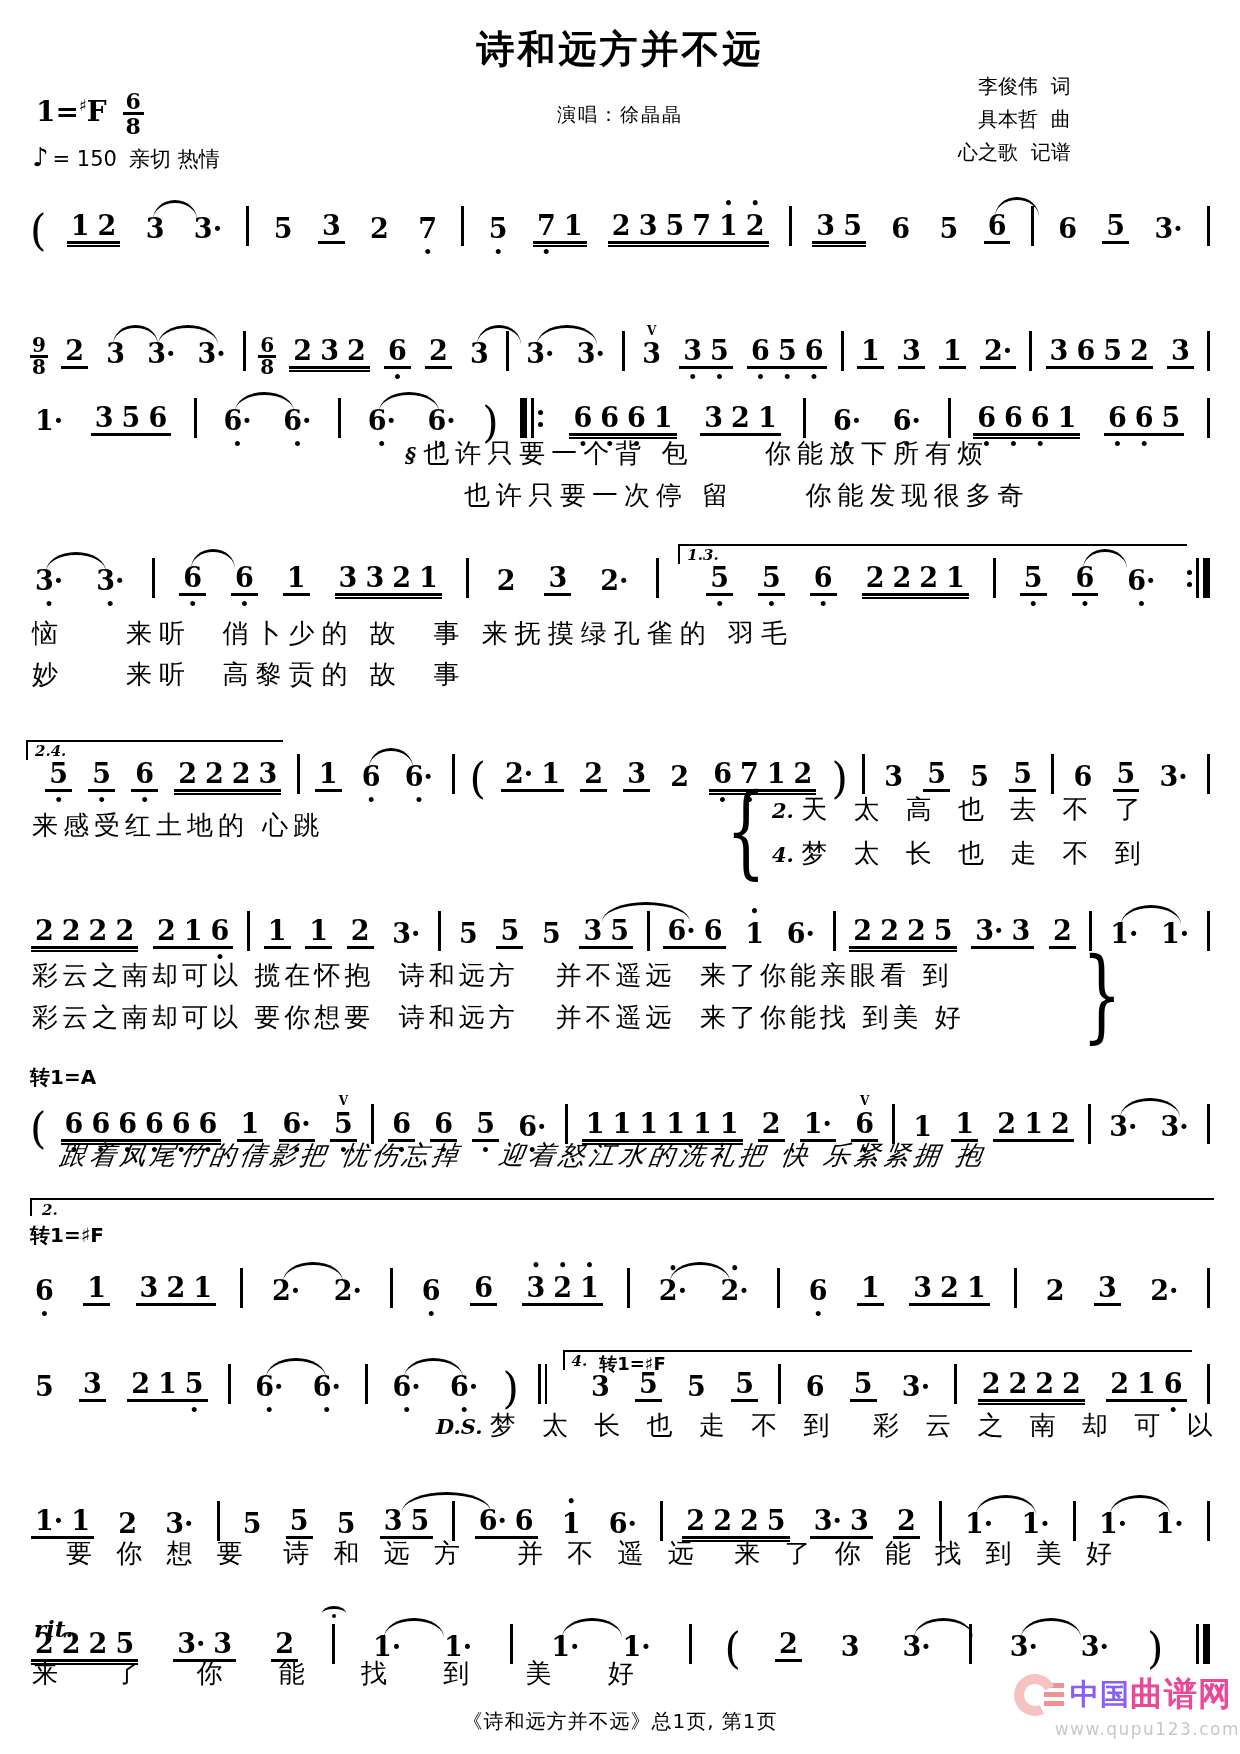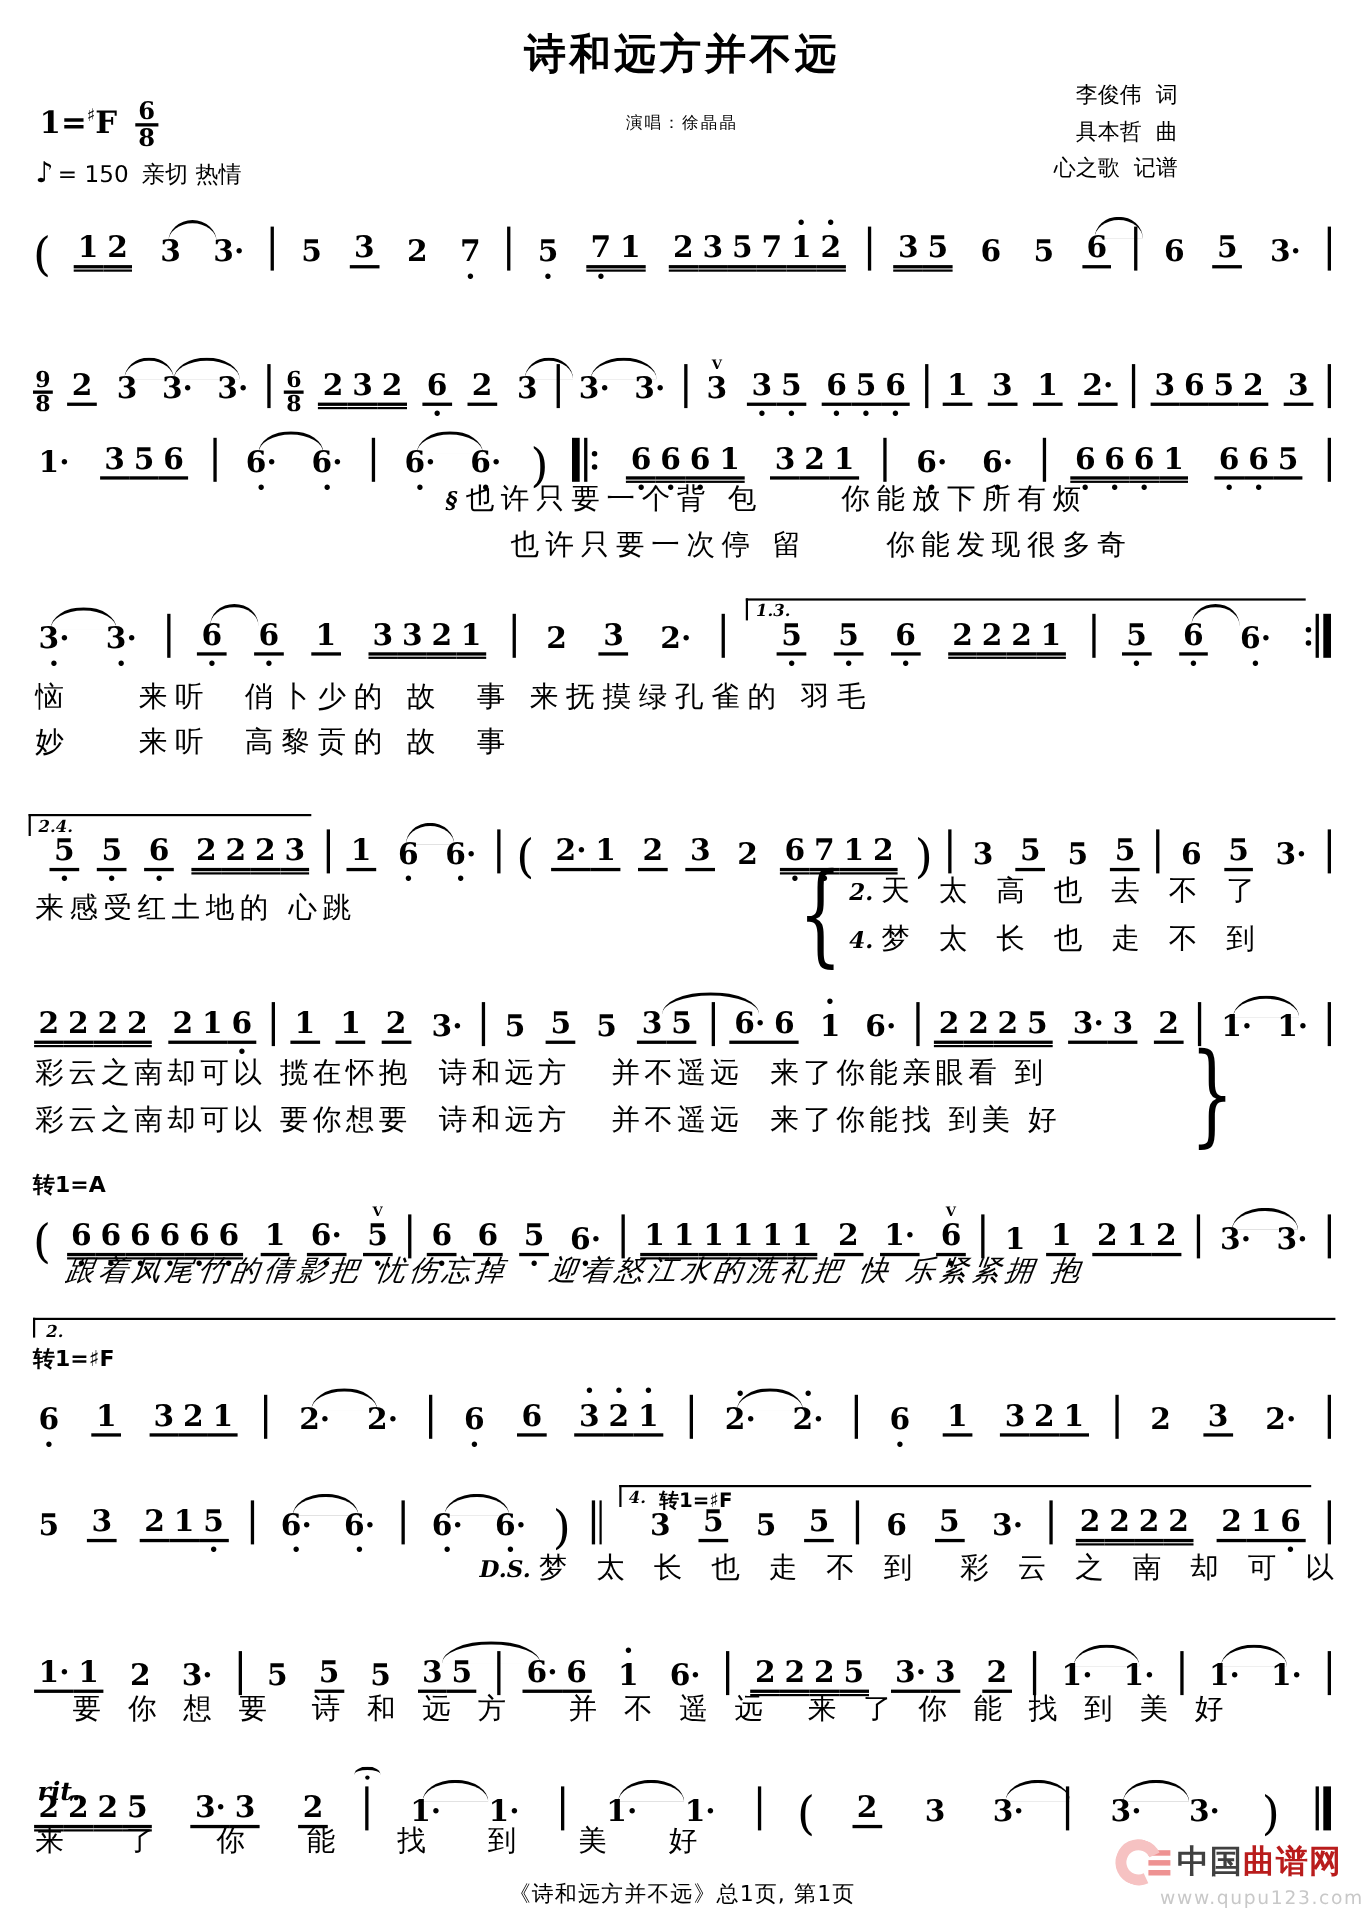--- a/index.html
+++ b/index.html
@@ -1,20 +1,20 @@
 <!DOCTYPE html>
 <html><head>
 <meta charset="utf-8">
 <style>
   html,body{margin:0;padding:0;background:#fff;}
   body{width:1240px;height:1754px;position:relative;overflow:hidden;
        font-family:"DejaVu Sans",sans-serif;color:#000;}
   .abs{position:absolute;}
   .title{top:24px;left:0;width:100%;text-align:center;font-size:38px;font-weight:700;letter-spacing:3px;}
-  .performer{top:102px;left:0;width:100%;text-align:center;font-size:15px;letter-spacing:2px;}
+  .performer{top:102px;left:0;width:100%;text-align:center;font-size:19px;letter-spacing:2px;}
   .credits{top:70px;left:958px;font-size:20px;line-height:33px;white-space:pre;text-align:right;}
   .keysig{top:90px;left:36px;font-family:"DejaVu Serif",serif;font-weight:700;font-size:28px;}
   .keysig sup{font-size:16px;vertical-align:super;}
   .frac{display:inline-flex;flex-direction:column;align-items:center;margin-left:16px;vertical-align:middle;
         font-size:22px;line-height:22px;}
   .frac .ftop{border-bottom:3px solid #000;padding:0 3px;}
   .tempo{top:142px;left:32px;font-size:21px;}
   .tnote{font-size:26px;margin-right:4px;}
   .expr{margin-left:12px;}
   .sys{left:30px;width:1180px;}
@@ -59,22 +59,22 @@
   .lyr.it{transform:skewX(-8deg);font-style:italic;}
   .brace{font-family:"DejaVu Serif",serif;font-size:96px;font-weight:400;line-height:96px;
          transform:scaleX(.65) scaleY(1.05);transform-origin:left top;}
   .footer{top:1708px;left:0;width:100%;text-align:center;font-size:20px;letter-spacing:1px;}
   .wm{left:1014px;top:1672px;width:226px;}
   .wmrow{display:flex;align-items:center;}
   .wm-c{width:22px;height:22px;border:10px solid #f6c2c2;border-right-color:transparent;border-radius:50%;
         transform:rotate(20deg);flex:0 0 auto;}
   .wm-e{display:flex;flex-direction:column;gap:4px;margin-left:-12px;margin-right:6px;flex:0 0 auto;}
   .wm-e i{display:block;width:20px;height:5px;background:#ee9292;}
-  .wm-cn1{color:#404040;font-size:29px;font-weight:700;letter-spacing:1px;}
-  .wm-cn2{color:#b91c1c;font-size:29px;font-weight:700;letter-spacing:1px;}
+  .wm-cn1{color:#8b5cf6;font-size:29px;font-weight:700;letter-spacing:1px;}
+  .wm-cn2{color:#ec4899;font-size:33px;font-weight:700;letter-spacing:1px;}
   .wm-url{color:#c8c8c8;font-size:17px;letter-spacing:1.5px;text-align:right;margin-top:2px;}
 </style>
 </head>
 <body>
 
 <div class="abs title">诗和远方并不远</div>
 <div class="abs performer">演唱：徐晶晶</div>
 <div class="abs credits" id="credits"><div class="cline">李俊伟  词</div><div class="cline">具本哲  曲</div><div class="cline">心之歌  记谱</div></div>
 
 <div class="abs keysig"><span>1=</span><sup>♯</sup><span>F</span><span class="frac">

